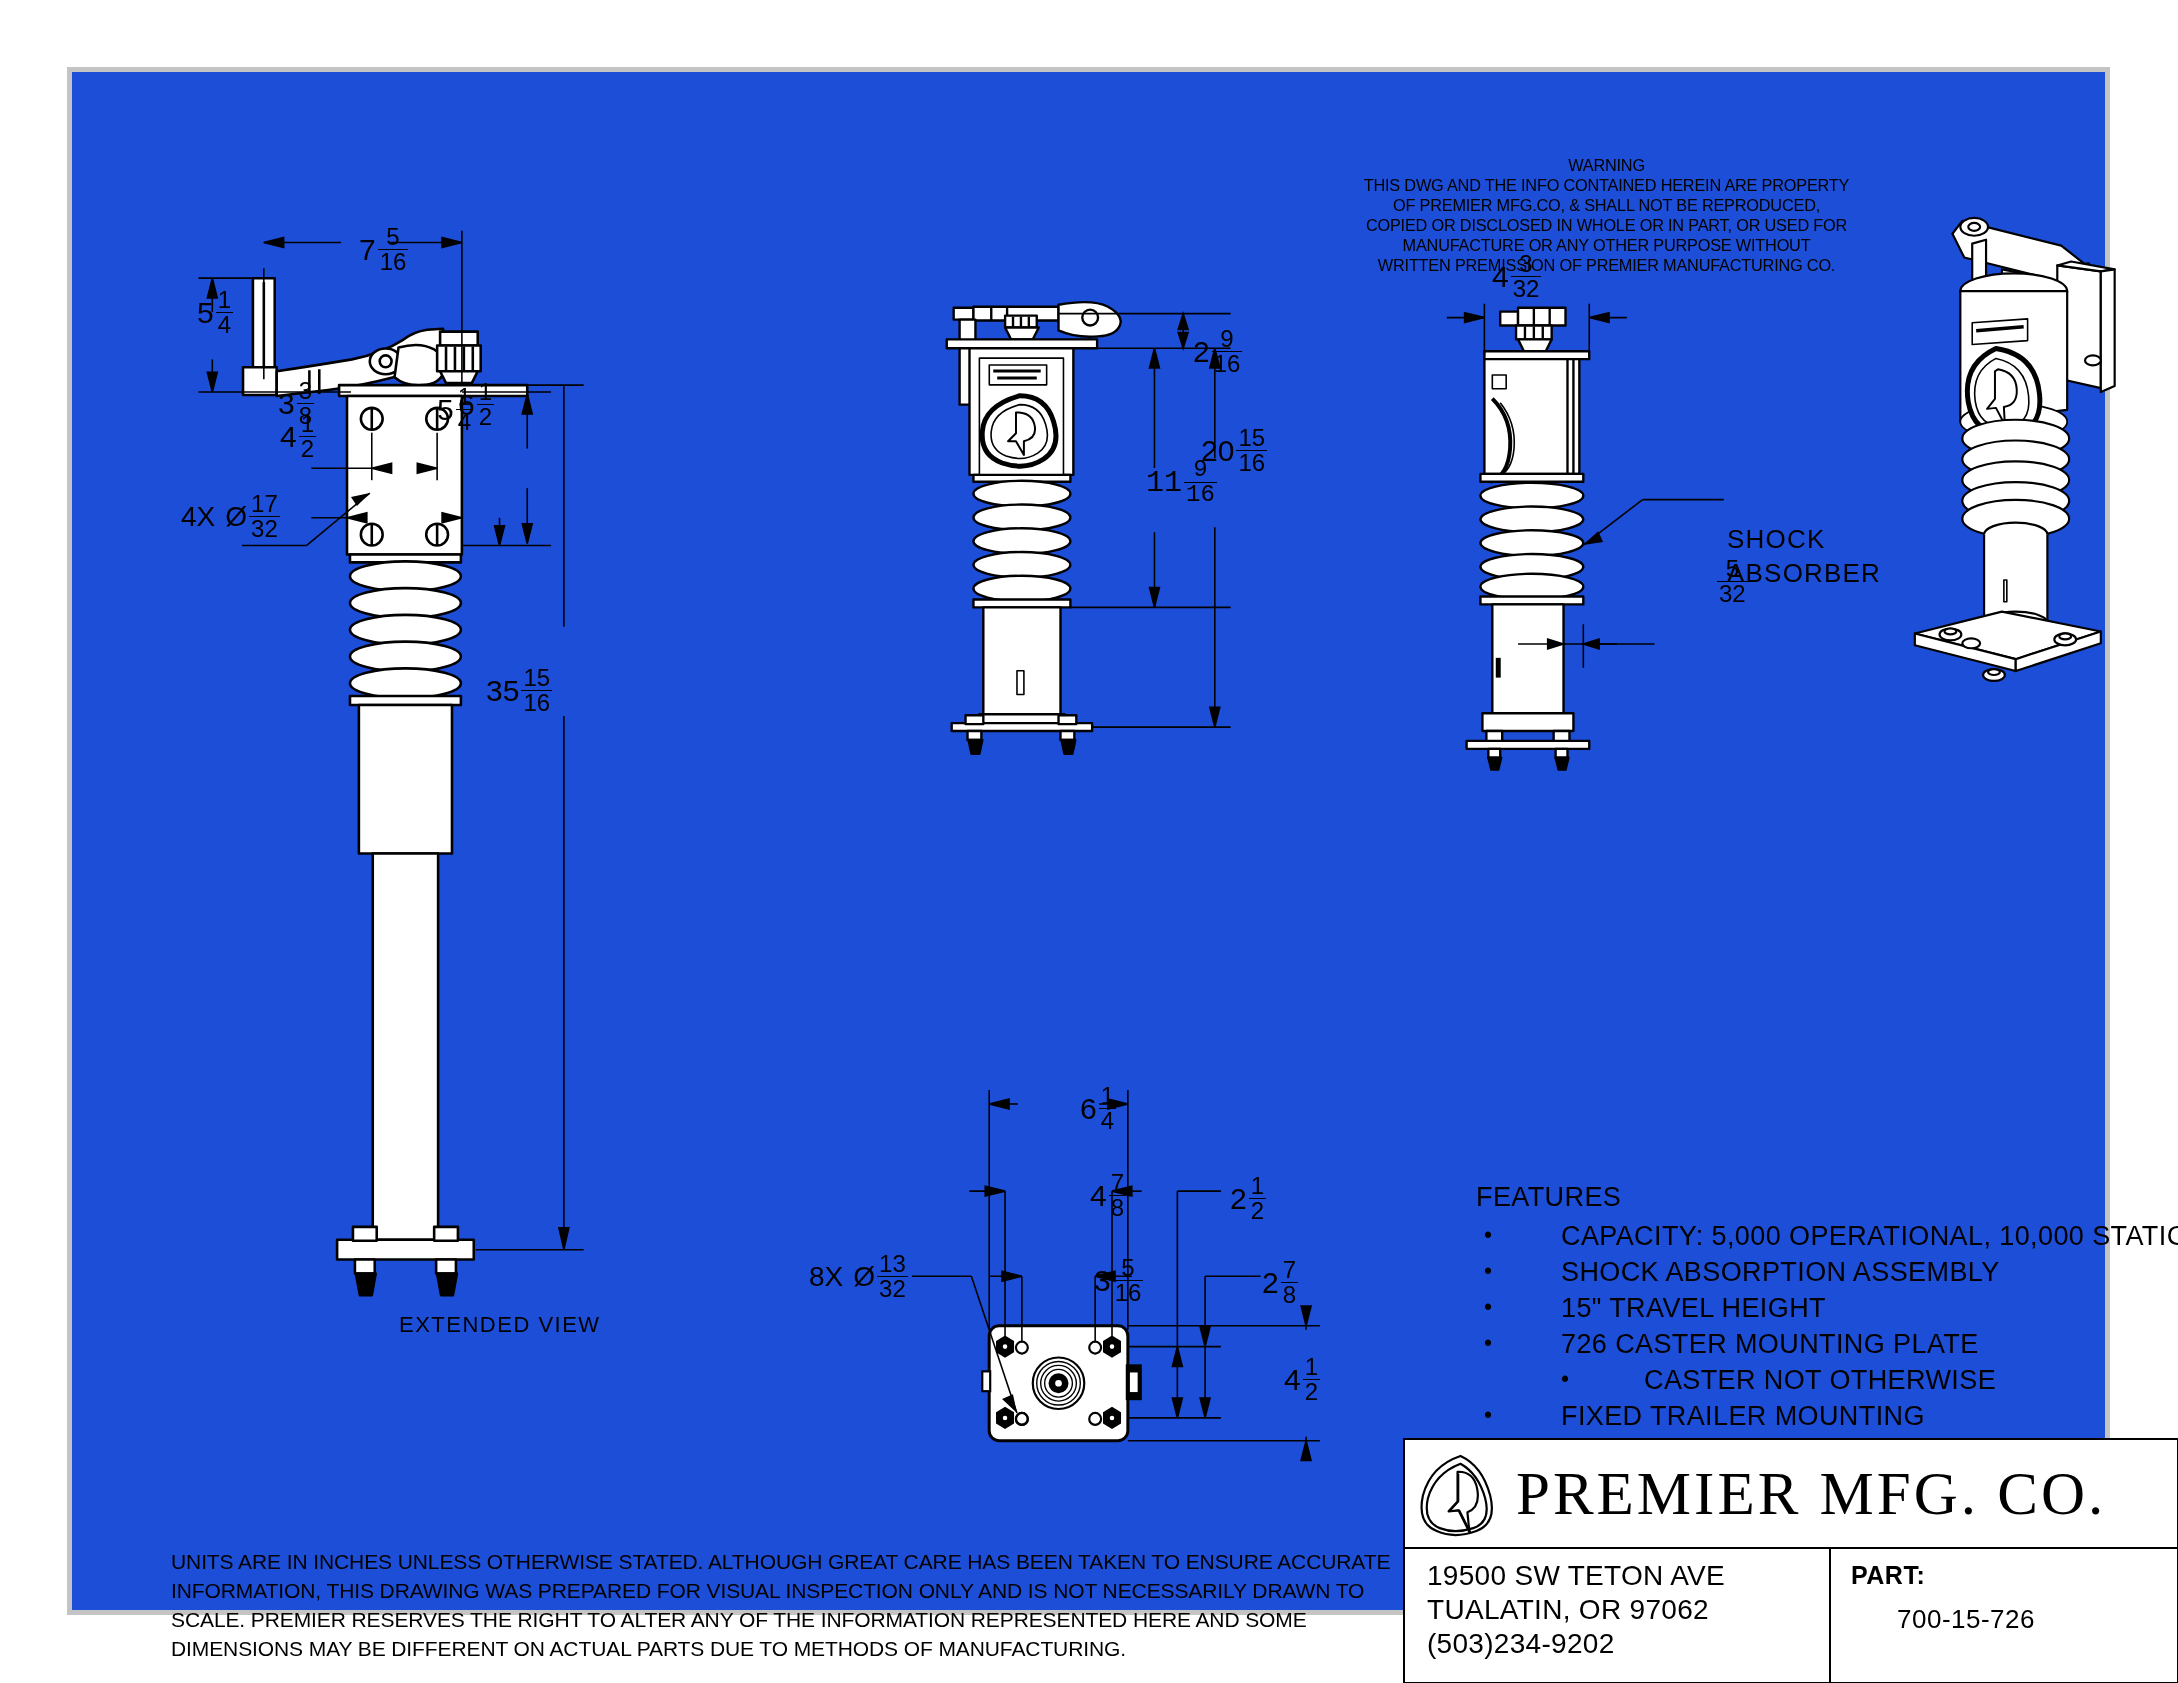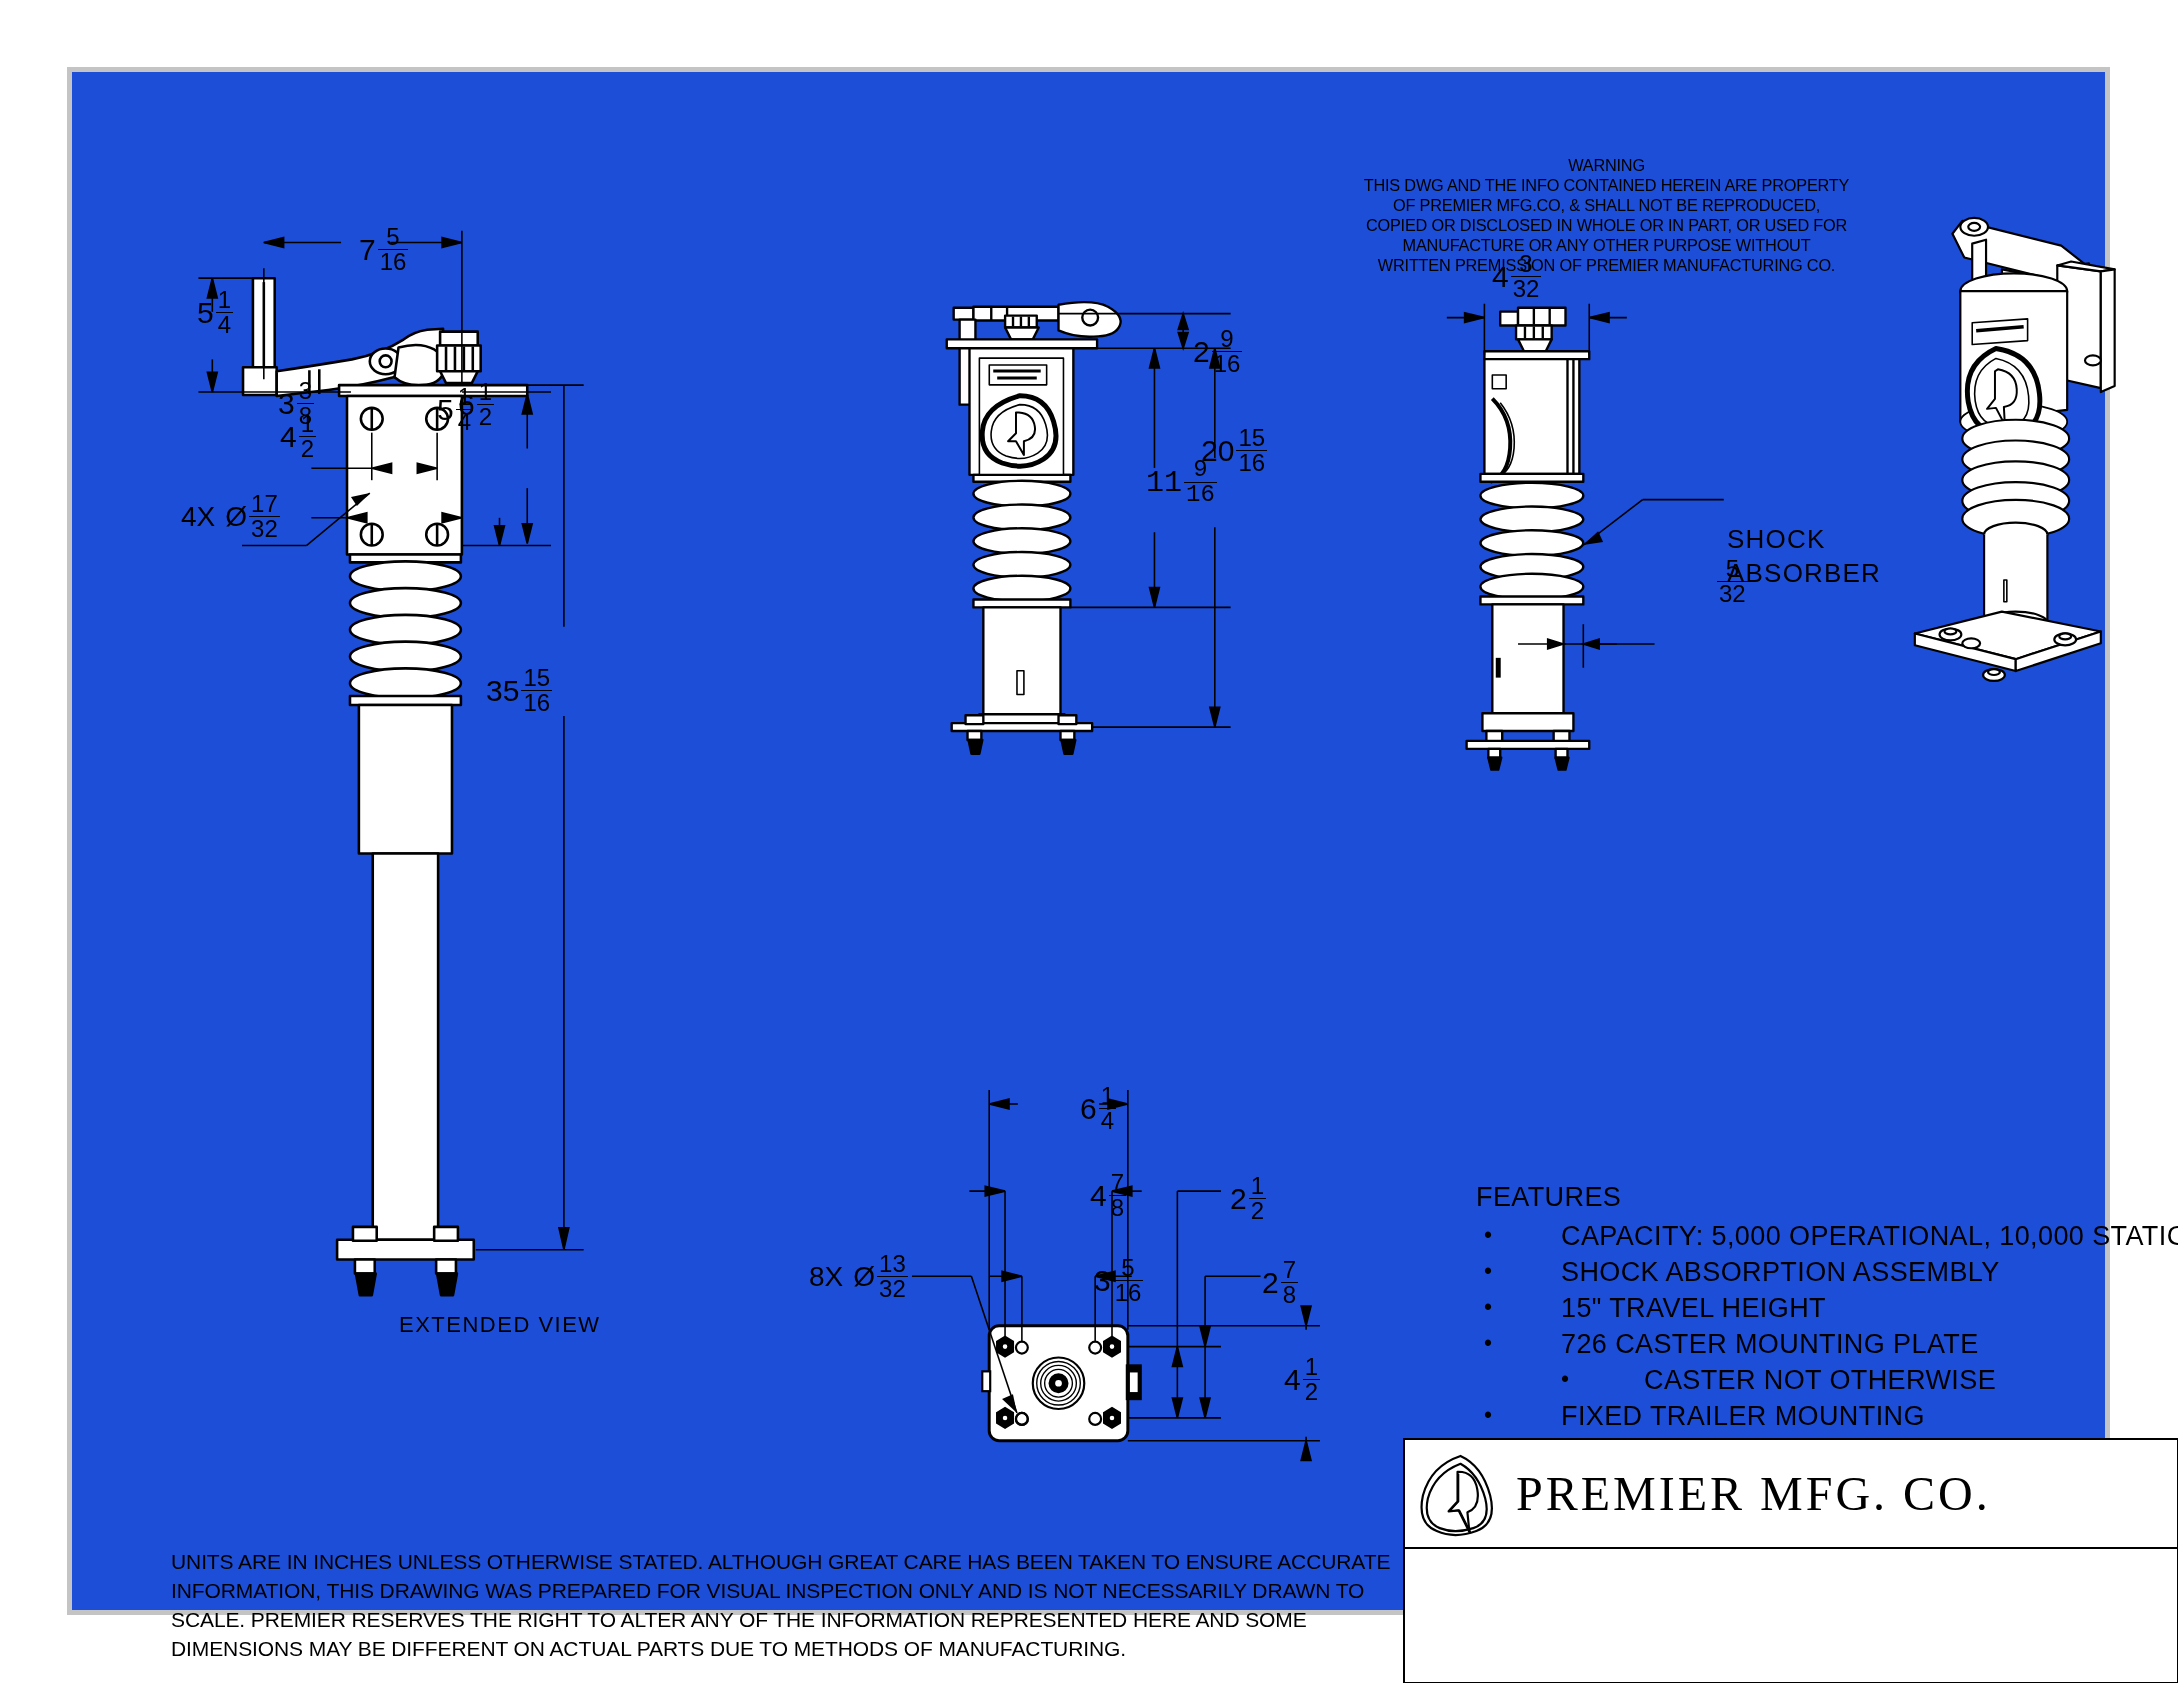--- a/index.html
+++ b/index.html
@@ -34,21 +34,21 @@
   .disclaimer{position:absolute;left:99px;top:1475px;width:1213px;
               font-size:21px;line-height:29px;letter-spacing:-0.1px;}
   .disclaimer div{white-space:nowrap;}
 
   
   .tblock{position:absolute;left:1331px;top:1366px;width:776px;height:246px;
           border:2px solid #000;box-sizing:border-box;background:#fff;}
   .tb-top{position:absolute;left:0;top:0;width:100%;height:109px;
           border-bottom:2px solid #000;box-sizing:border-box;display:flex;align-items:center;}
   .tb-logo{width:111px;height:99px;flex:0 0 111px;display:flex;align-items:center;justify-content:center;}
-  .tb-name{font-family:"Liberation Serif","DejaVu Serif",serif;font-size:48px;
+  .tb-name{font-family:"Liberation Serif","DejaVu Serif",serif;font-size:61px;
            letter-spacing:3px;white-space:nowrap;}
   .tb-bot{position:absolute;left:0;top:109px;width:100%;height:135px;display:flex;}
   .tb-addr{flex:0 0 426px;border-right:2px solid #000;box-sizing:border-box;
            padding:10px 0 0 22px;font-size:28px;line-height:34px;letter-spacing:0.3px;}
   .tb-part{flex:1;padding:12px 0 0 20px;}
   .tb-part .plab{font-size:25px;font-weight:bold;letter-spacing:0.5px;}
   .tb-part .pval{font-size:26px;margin-top:14px;margin-left:46px;letter-spacing:0.5px;}
 
   
   .dim{position:absolute;font-size:0;white-space:nowrap;}
@@ -569,16 +569,27 @@
           <g fill="none" stroke="#000" stroke-width="2.2" stroke-linejoin="round">
             <path d="M46 8 q22 10 30 40 q7 28 -14 36 q-22 8 -40 0 q-20 -8 -14 -36 q8 -30 38 -40 z"></path>
             <path d="M46 16 q18 10 25 35 q6 24 -12 30 q-19 6 -34 0 q-17 -7 -12 -30 q7 -25 33 -35 z"></path>
             <path d="M44 24 q16 0 19 18 q3 18 -10 23 l2 20 l-11 -22 l-10 1 l9 -10 l0 -30 z" fill="#fff"></path>
             <path d="M44 26 l0 28 l-9 10 l10 -1 l11 22" stroke-width="1.6"></path>
           </g>
         </svg>
       </div>
       <div class="tb-name">PREMIER  MFG.  CO.</div>
     </div>
+    <div class="tb-bot">
+      <div class="tb-addr">
+        <div>19500 SW TETON AVE</div>
+        <div>TUALATIN, OR 97062</div>
+        <div>(503)234-9202</div>
+      </div>
+      <div class="tb-part">
+        <div class="plab">PART:</div>
+        <div class="pval">700-15-726</div>
+      </div>
+    </div>
   </div>
 
 </div>
 
 
 </body></html>

